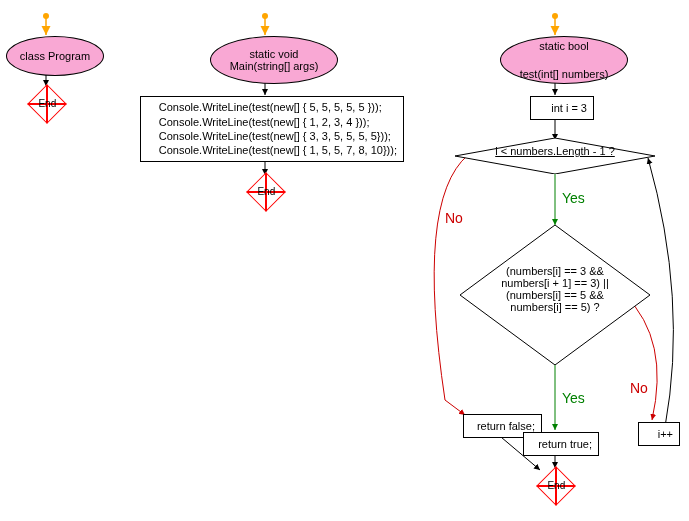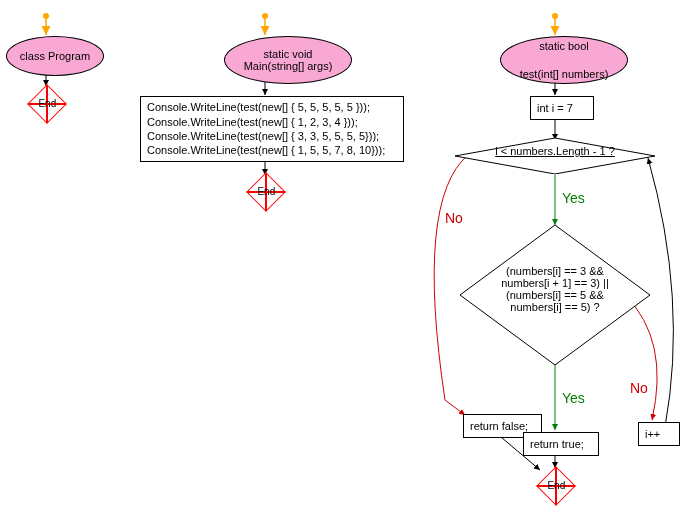--- a/index.html
+++ b/index.html
@@ -25,21 +25,21 @@
     align-items: center;
     justify-content: center;
     padding: 4px 8px;
   }
   .rect {
     border: 1px solid #000;
     background: #fff;
     padding: 3px 6px;
     display: flex;
     align-items: center;
-    justify-content: flex-start;
+    justify-content: flex-end;
   }
   .end-diamond {
     width: 26px;
     height: 26px;
     border: 1px solid #f00;
     position: absolute;
     transform: rotate(45deg);
     background: #fff;
   }
   .end-diamond::before {
@@ -129,21 +129,21 @@
 
 <div class="arrow-dot" style="left:43px; top:13px;"></div>
 <div class="node ellipse" style="left:6px; top:36px; width:80px; height:30px;">
   <span>class Program</span>
 </div>
 <div class="end-diamond" style="left:33px; top:90px;">
   <div class="end-label">End</div>
 </div>
 
 <div class="arrow-dot" style="left:262px; top:13px;"></div>
-<div class="node ellipse" style="left:224px; top:36px; width:110px; height:38px; flex-direction:column;">
+<div class="node ellipse" style="left:210px; top:36px; width:110px; height:38px; flex-direction:column;">
   <span>static void</span>
   <span>Main(string[] args)</span>
 </div>
 <div class="node rect" style="left:140px; top:96px; width:250px; height:58px;">
   <div class="multi-line">
     <div>Console.WriteLine(test(new[] { 5, 5, 5, 5, 5 }));</div>
     <div>Console.WriteLine(test(new[] { 1, 2, 3, 4 }));</div>
     <div>Console.WriteLine(test(new[] { 3, 3, 5, 5, 5, 5}));</div>
     <div>Console.WriteLine(test(new[] { 1, 5, 5, 7, 8, 10}));</div>
   </div>
@@ -151,21 +151,21 @@
 <div class="end-diamond" style="left:252px; top:178px;">
   <div class="end-label">End</div>
 </div>
 
 <div class="arrow-dot" style="left:552px; top:13px;"></div>
 <div class="node ellipse" style="left:500px; top:36px; width:110px; height:38px; flex-direction:column;gap:16px;">
   <span>static bool</span>
   <span>test(int[] numbers)</span>
 </div>
 <div class="node rect" style="left:530px; top:96px; width:50px; height:16px;">
-  <span>int i = 7</span>
+  <span>int i = 3</span>
 </div>
 
 <svg style="position:absolute; left:455px; top:138px; width:200px; height:36px;">
   <polygon points="100,0 200,18 100,36 0,18" fill="#fff" stroke="#000" stroke-width="1"></polygon>
 </svg>
 <div class="node" style="left:455px; top:145px; width:200px;text-decoration:underline;">
   <span>i &lt; numbers.Length - 1 ?</span>
 </div>
 <div class="edge-label" style="left:562px; top:190px; color:#008000;">Yes</div>
 <div class="edge-label" style="left:445px; top:210px; color:#c00;">No</div>

